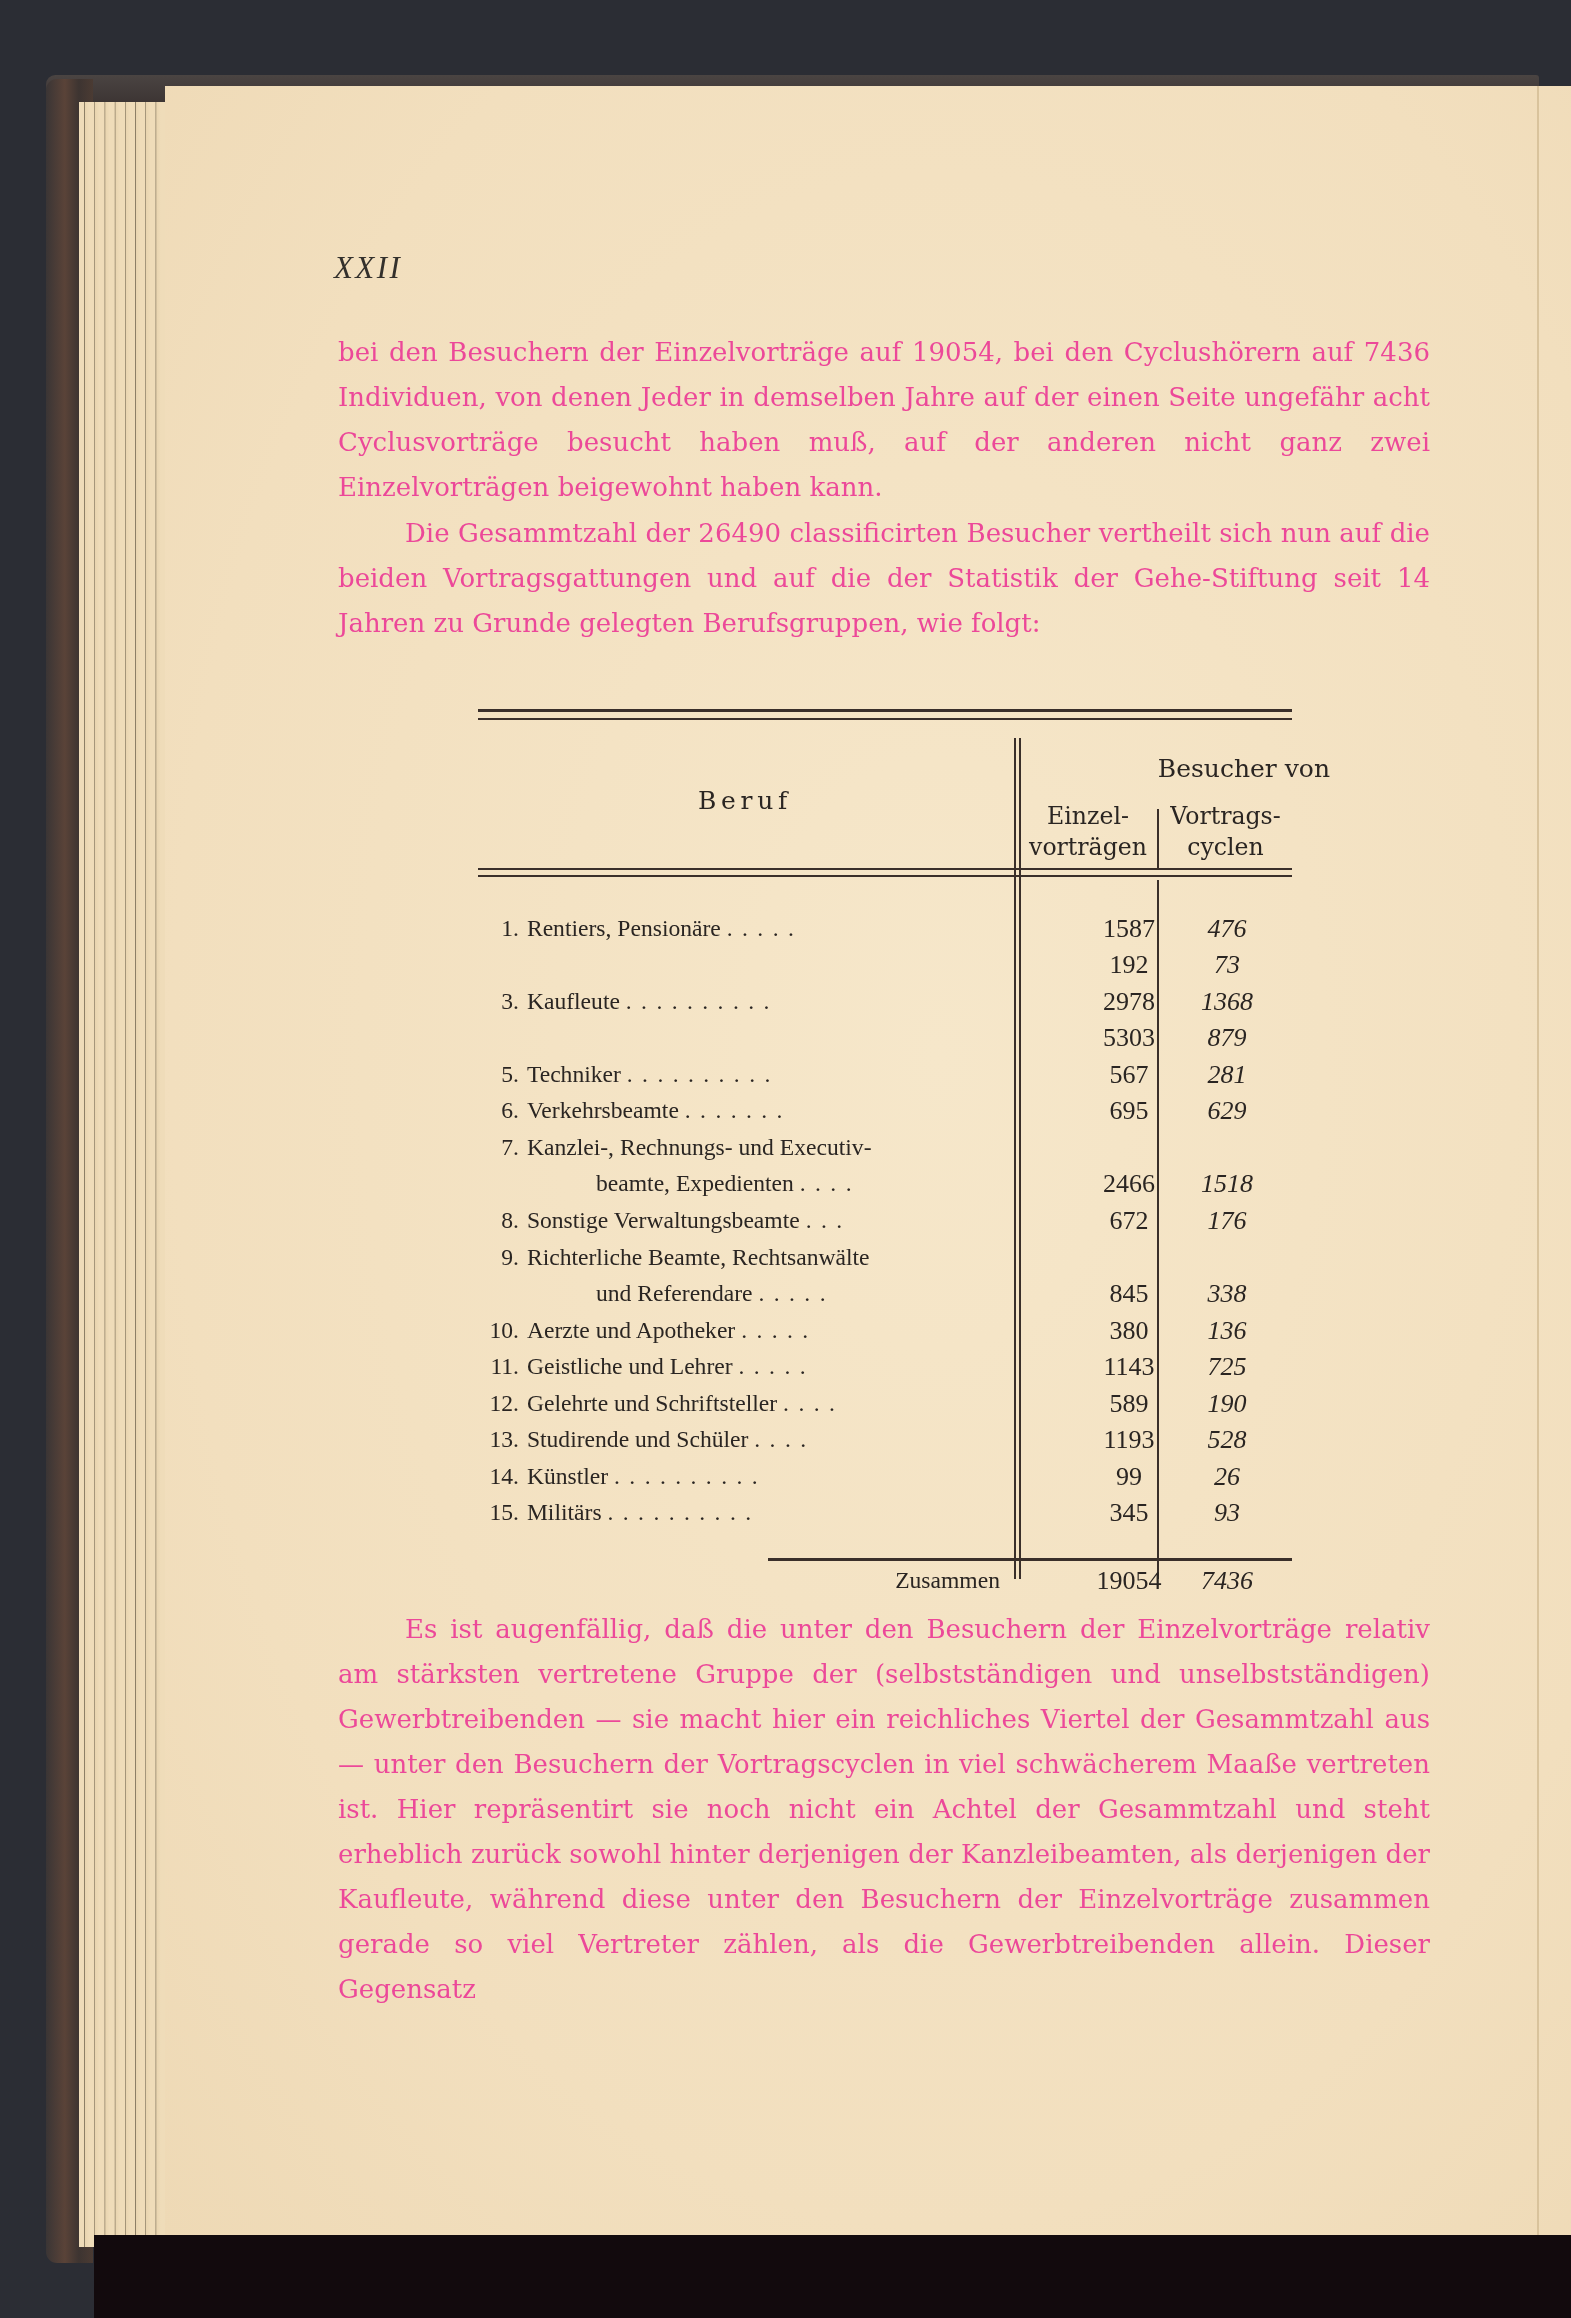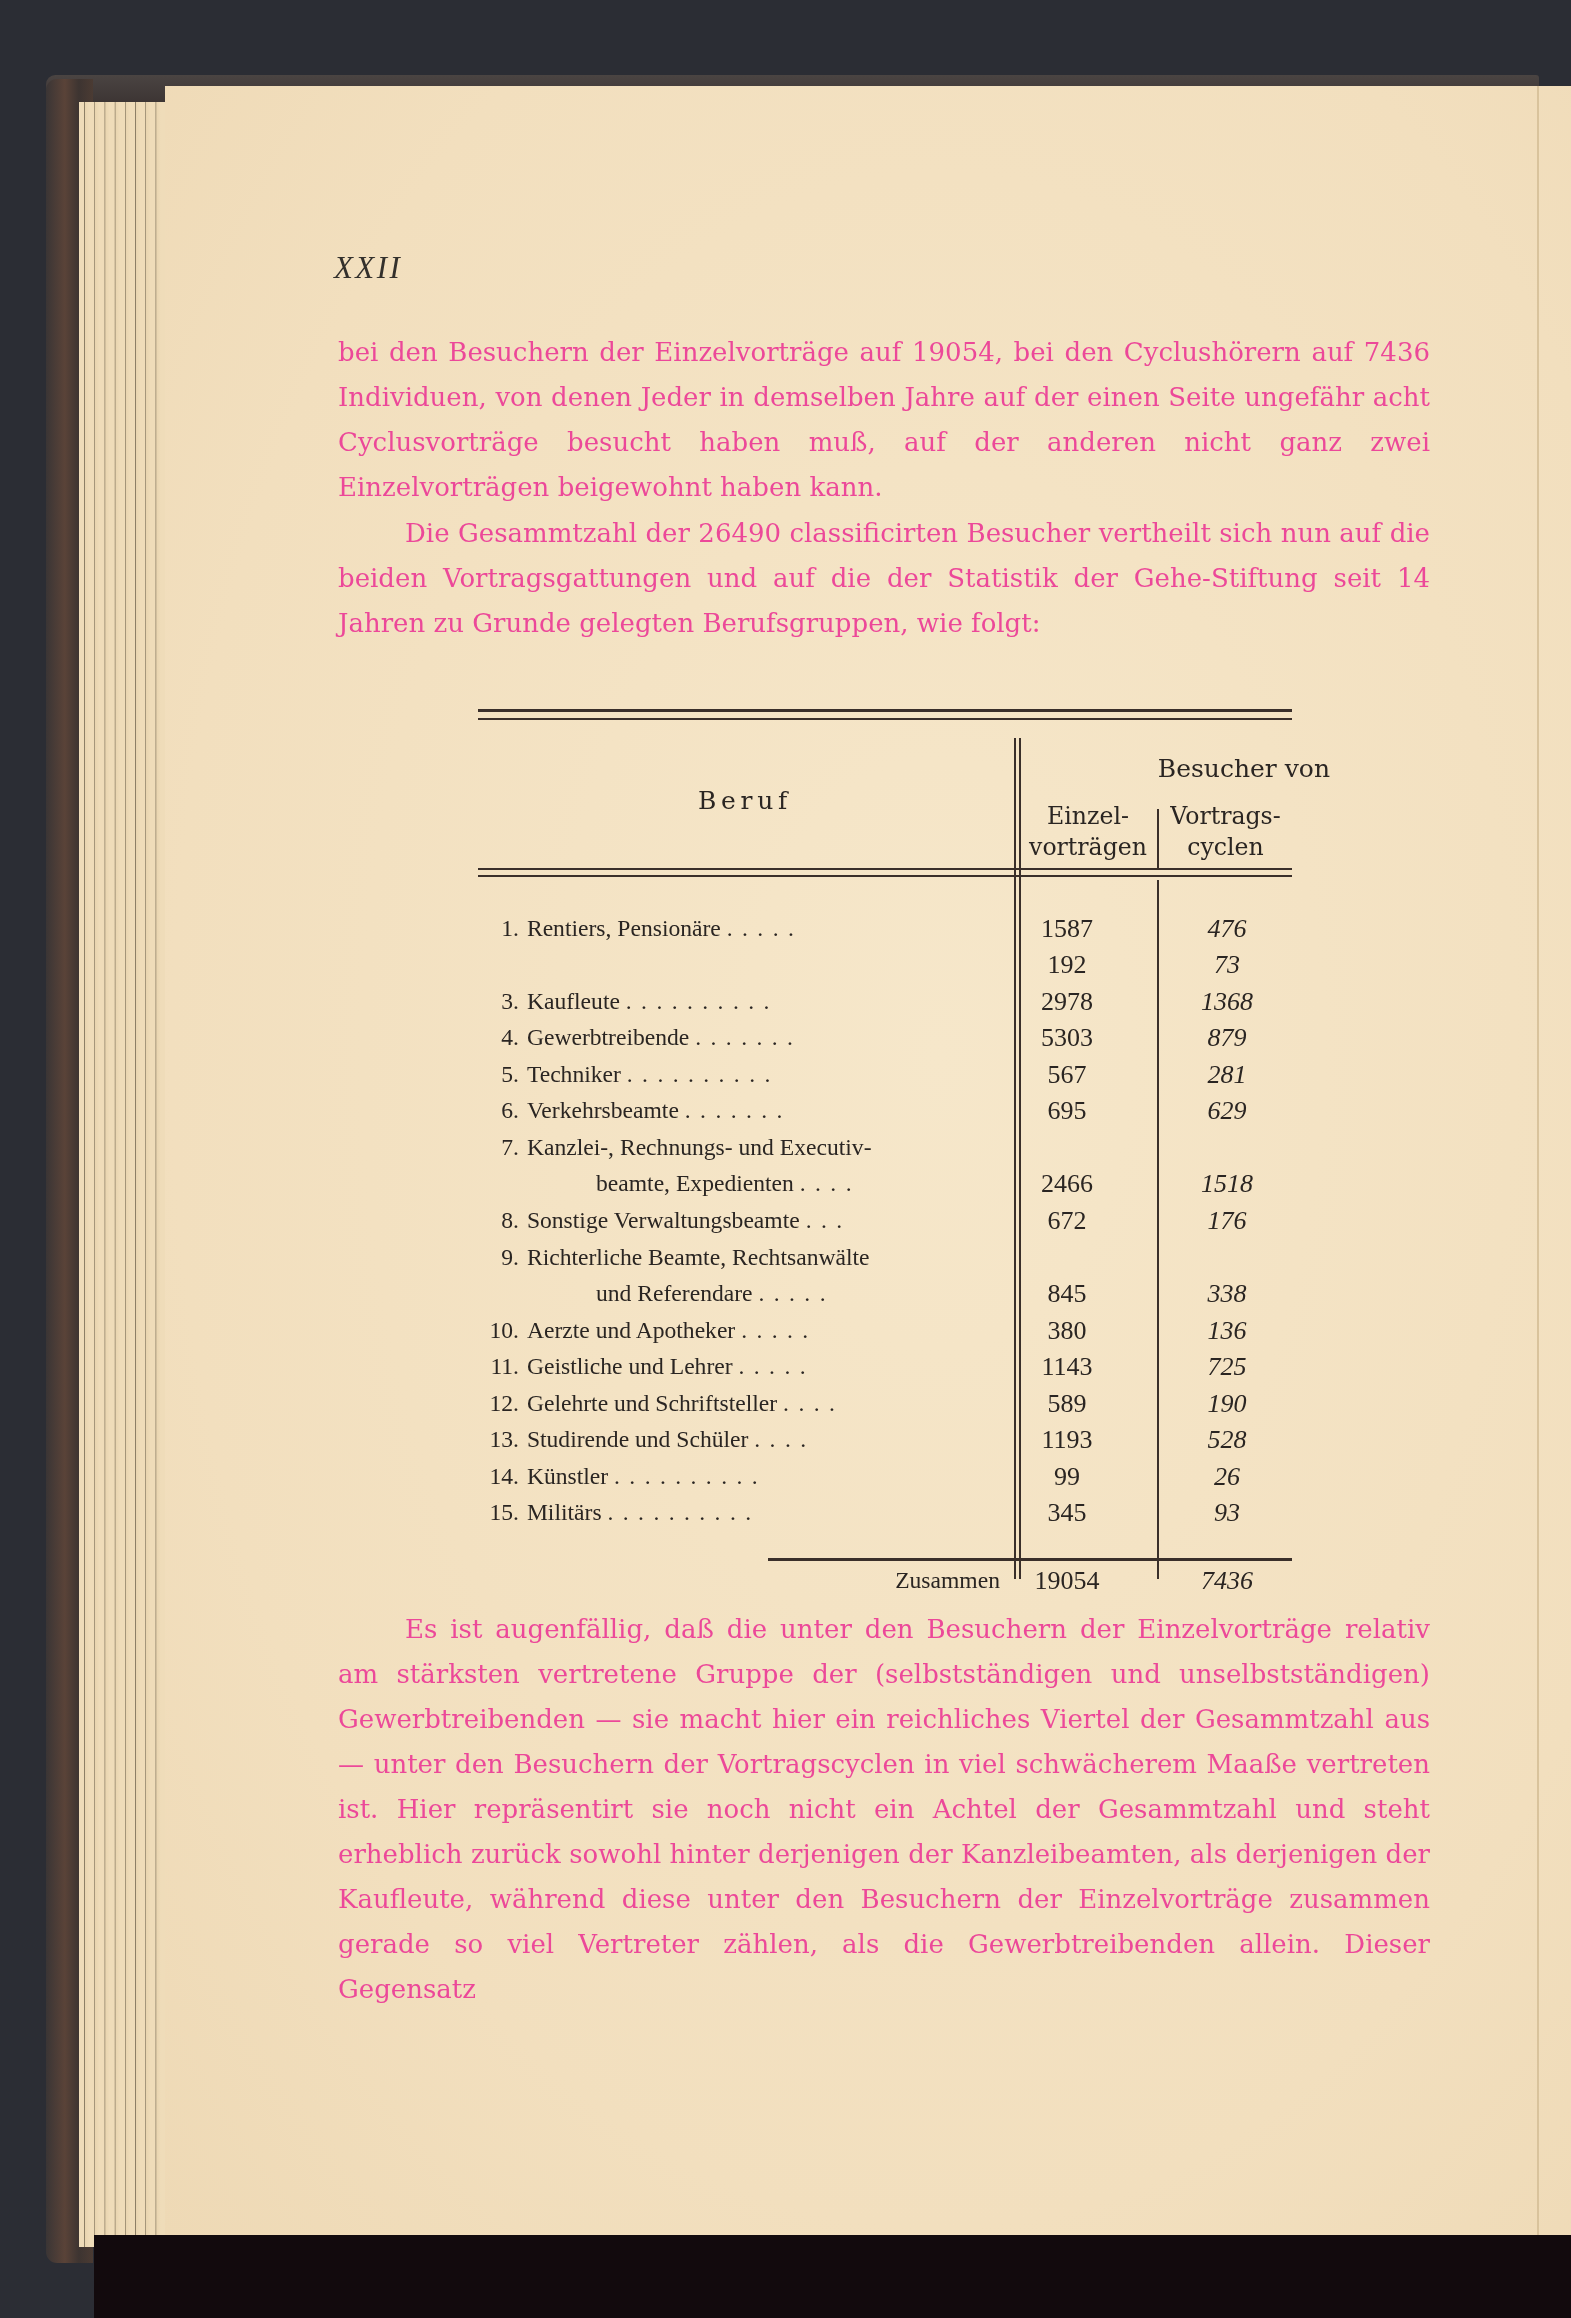--- a/index.html
+++ b/index.html
@@ -72,22 +72,22 @@
   .row {
     position:absolute; left:0; width:814px; height:37px;
     font-size:23.6px; line-height:37px;
   }
   .row .label {
     position:absolute; left:0; width:522px; white-space:nowrap; overflow:hidden;font-family:Liberation Serif, serif;
   }
   .row .num { display:inline-block; width:41px; text-align:right; margin-right:7.9px; }
   .row .cont { padding-left:118px; }
   .row .dots { letter-spacing:9.4px; }
-  .row .c1 { position:absolute; left:522px; width:134px; text-align:center;
-    font-family:"Liberation Serif", serif; font-size:26px; }
+  .row .c1 { position:absolute; left:542px; width:134px; text-align:center;
+    font-family:"Liberation Serif", serif; font-size:26px;padding-left:42px; }
   .row .c2 { position:absolute; left:682px; width:134px; text-align:center;
     font-family:"Liberation Serif", serif; font-size:26px;font-style:italic; }
   .total .label { text-align:right; width:522px; }
 </style>
 </head>
 <body>
 
 <div class="cover-top"></div>
 <div class="cover-edge"></div>
 <div class="page-stack"></div>
@@ -140,21 +140,20 @@
       <div class="row" style="top: 239px;">
         <div class="c1">192</div>
         <div class="c2">73</div>
       </div>
       <div class="row" style="top: 276px;">
         <div class="label"><span class="num">3.</span><span>Kaufleute</span> <span class="dots">..........</span></div>
         <div class="c1">2978</div>
         <div class="c2">1368</div>
       </div>
       <div class="row" style="top: 312px;">
-        <div class="label"><span class="num">4.</span><span>Gewerbtreibende</span> <span class="dots">.......</span></div>
         <div class="c1">5303</div>
         <div class="c2">879</div>
       </div>
       <div class="row" style="top: 349px;">
         <div class="label"><span class="num">5.</span><span>Techniker</span> <span class="dots">..........</span></div>
         <div class="c1">567</div>
         <div class="c2">281</div>
       </div>
       <div class="row" style="top: 385px;">
         <div class="label"><span class="num">6.</span><span>Verkehrsbeamte</span> <span class="dots">.......</span></div>

